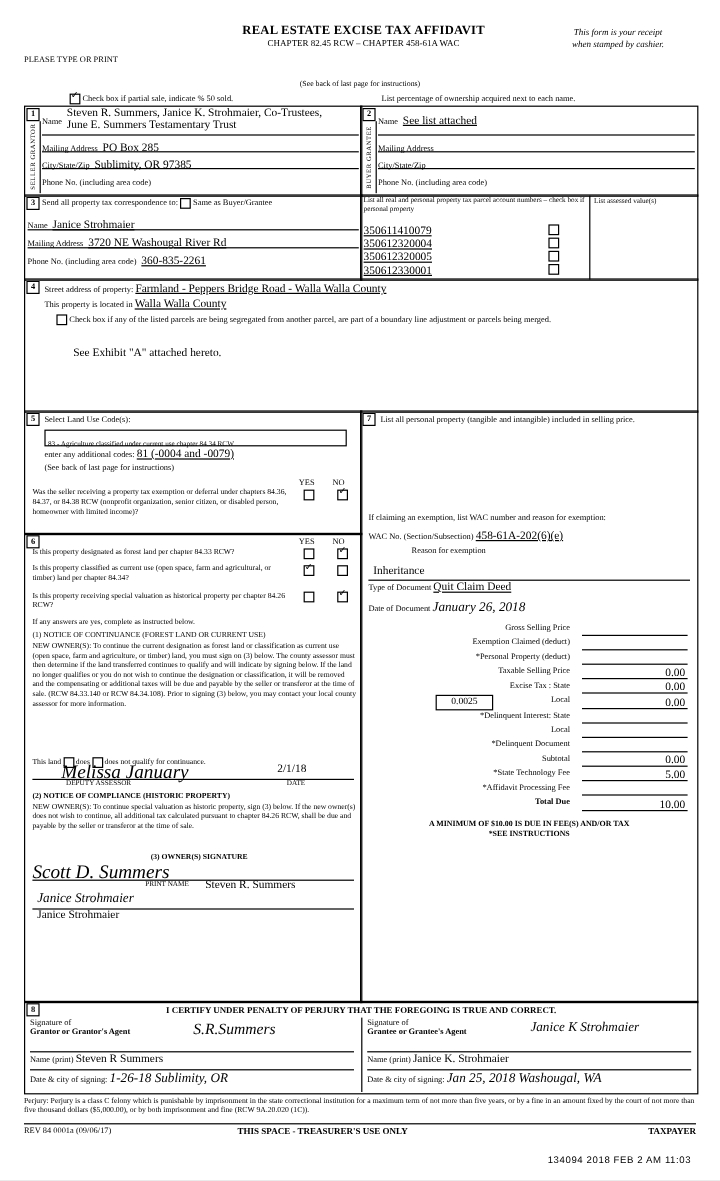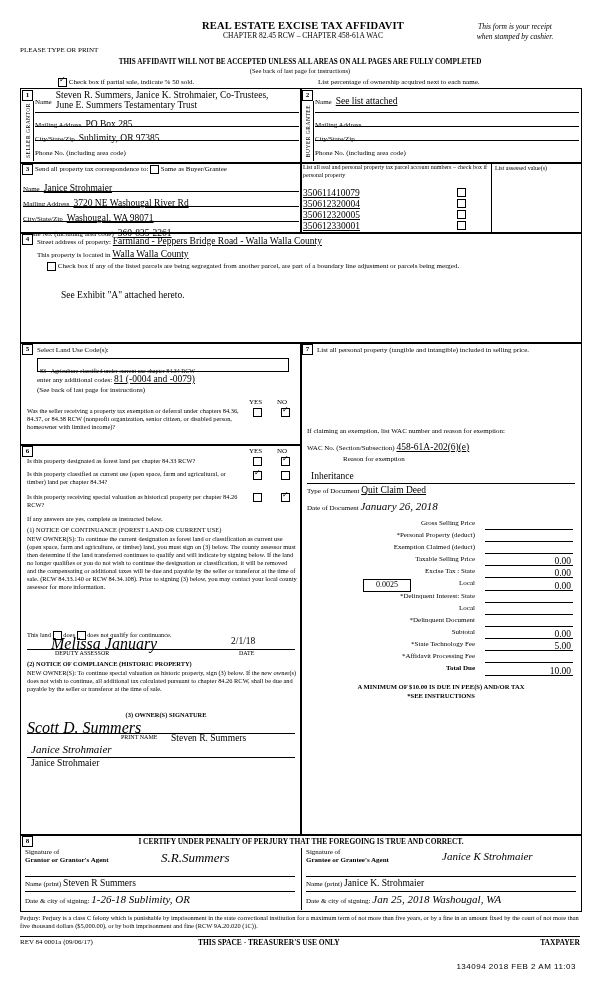--- a/index.html
+++ b/index.html
@@ -43,21 +43,20 @@
   <div class="hdr">
     <div class="title">
       <div class="t1">REAL ESTATE EXCISE TAX AFFIDAVIT</div>
       <div class="t2">CHAPTER 82.45 RCW – CHAPTER 458-61A WAC</div>
     </div>
     <div class="receipt">
       <div>This form is your receipt</div>
       <div>when stamped by cashier.</div>
     </div>
     <div class="typeprint">PLEASE TYPE OR PRINT</div>
-    <div class="notice">THIS AFFIDAVIT WILL NOT BE ACCEPTED UNLESS ALL AREAS ON ALL PAGES ARE FULLY COMPLETED</div>
     <div class="subnotice">(See back of last page for instructions)</div>
   </div>
 
   <div class="partial">
     <span class="chk chkm"></span>
     <span>Check box if partial sale, indicate % 50    sold.</span>
   </div>
   <div class="pctline">List percentage of ownership acquired next to each name.</div>
 
   <div class="box" style="left:2px;top:70px;width:280px;height:74px;">
@@ -118,24 +117,20 @@
       <span>Same as Buyer/Grantee</span>
     </div>
     <div style="position:absolute;left:2px;top:14px;width:276px;">
       <div style="height:14px;border-bottom:1px solid #000;">
         <span class="lbl">Name</span>
         <span class="hw" style="text-decoration:underline;">Janice Strohmaier</span>
       </div>
       <div style="height:14px;border-bottom:1px solid #000;">
         <span class="lbl">Mailing Address</span>
         <span class="hw" style="text-decoration:underline;margin-top:20px;">3720 NE Washougal River Rd</span>
-      </div>
-      <div style="height:14px;border-bottom:1px solid #000;">
-        <span class="lbl">City/State/Zip</span>
-        <span class="hw" style="text-decoration:underline;">Washougal, WA  98071</span>
       </div>
       <div style="height:13px;">
         <span class="lbl">Phone No. (including area code)</span>
         <span class="hw" style="text-decoration:underline;">360-835-2261</span>
       </div>
     </div>
   </div>
 
   <div class="box" style="left:282px;top:144px;width:280px;height:70px;">
     <div style="position:absolute;left:2px;top:1px;width:185px;" class="tiny">List all real and personal property tax parcel account numbers – check box if personal property</div>
@@ -268,26 +263,26 @@
       <span class="sig" style="font-size:11px;">January 26, 2018</span>
     </div>
 
     <div style="position:absolute;left:6px;top:176px;width:268px;">
       <div style="height:12px;position:relative;">
         <span class="lbl" style="position:absolute;right:100px;">Gross Selling Price</span>
         <span style="position:absolute;left:178px;right:2px;bottom:1px;border-bottom:1px solid #000;"></span>
         <span class="hw" style="position:absolute;right:4px;bottom:1px;"></span>
       </div>
       <div style="height:12px;position:relative;">
+        <span class="lbl" style="position:absolute;right:100px;">Exemption Claimed (deduct)</span>
+        <span style="position:absolute;left:178px;right:2px;bottom:1px;border-bottom:1px solid #000;"></span>
+        <span class="hw" style="position:absolute;right:4px;bottom:1px;"></span>
+      </div>
+      <div style="height:12px;position:relative;">
         <span class="lbl" style="position:absolute;right:100px;">*Personal Property (deduct)</span>
-        <span style="position:absolute;left:178px;right:2px;bottom:1px;border-bottom:1px solid #000;"></span>
-        <span class="hw" style="position:absolute;right:4px;bottom:1px;"></span>
-      </div>
-      <div style="height:12px;position:relative;">
-        <span class="lbl" style="position:absolute;right:100px;">Exemption Claimed (deduct)</span>
         <span style="position:absolute;left:178px;right:2px;bottom:1px;border-bottom:1px solid #000;"></span>
         <span class="hw" style="position:absolute;right:4px;bottom:1px;"></span>
       </div>
       <div style="height:12px;position:relative;">
         <span class="lbl" style="position:absolute;right:100px;">Taxable Selling Price</span>
         <span style="position:absolute;left:178px;right:2px;bottom:1px;border-bottom:1px solid #000;"></span>
         <span class="hw" style="position:absolute;right:4px;bottom:1px;">0.00</span>
       </div>
       <div style="height:12px;position:relative;">
         <span class="lbl" style="position:absolute;right:100px;padding-left:28px;">Excise Tax : State</span>

